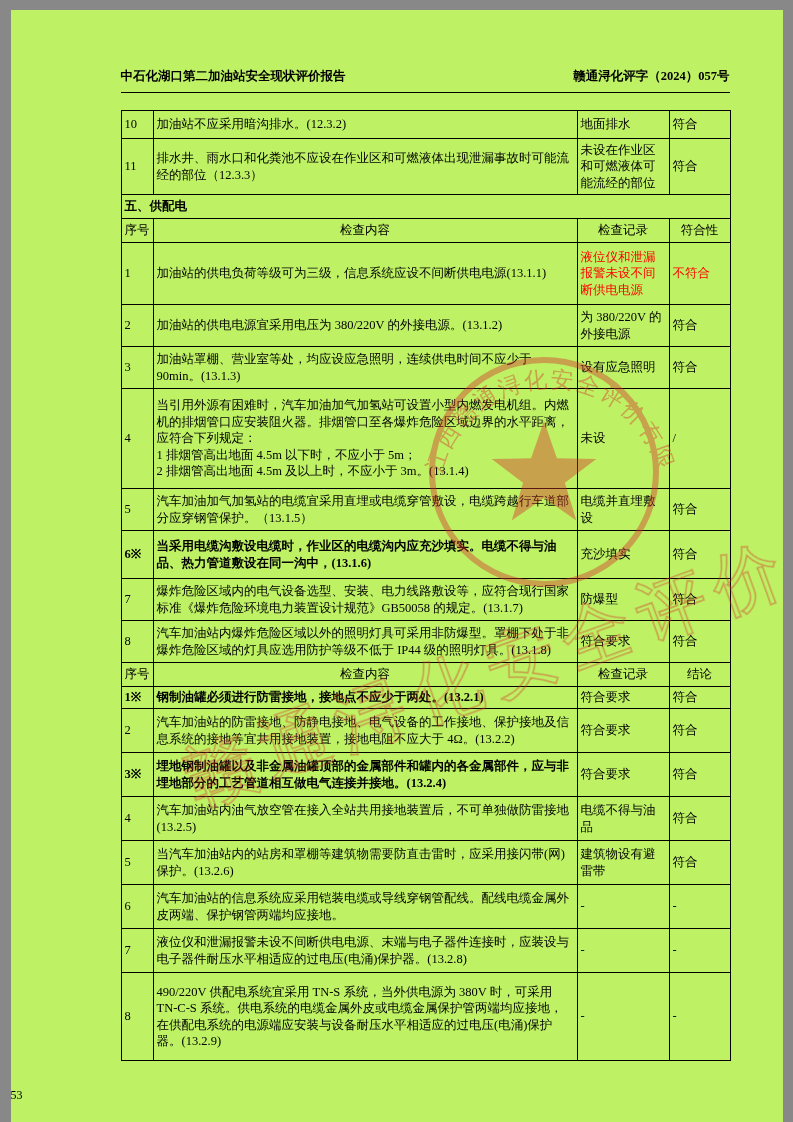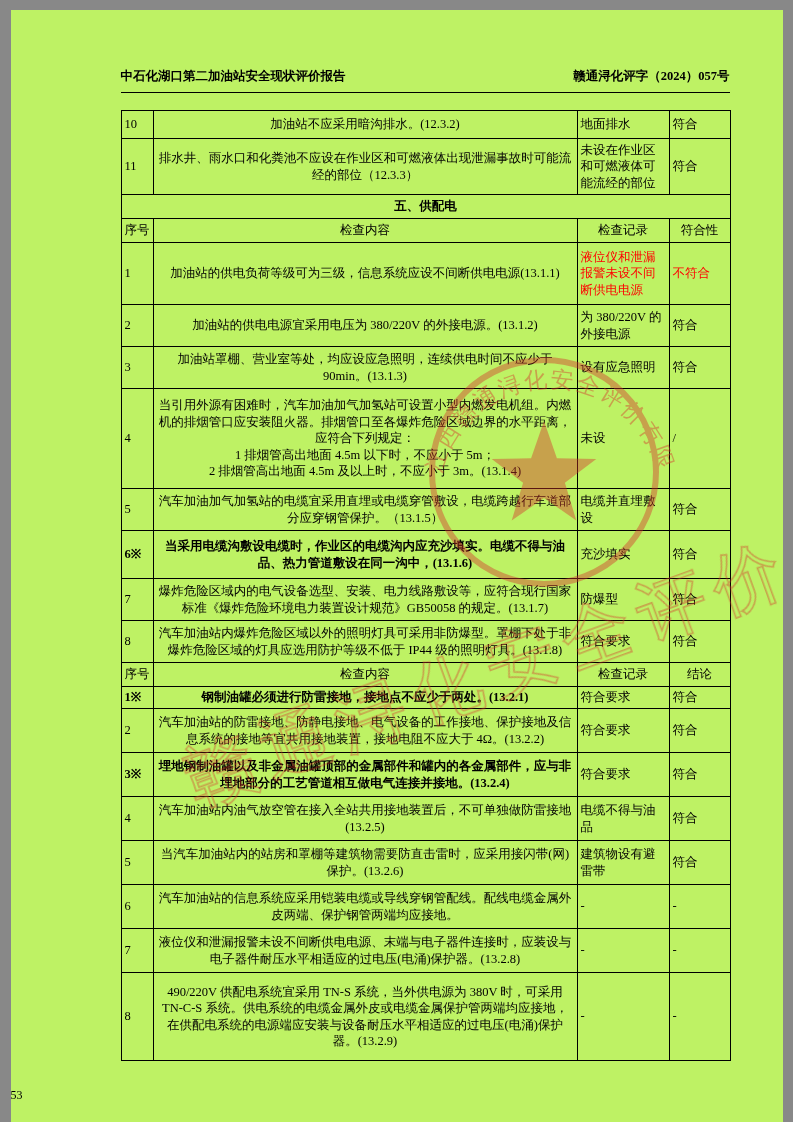--- a/index.html
+++ b/index.html
@@ -16,22 +16,22 @@
     border-bottom:1px solid #000;
   }
   table.report {
     position:absolute; top:100px; left:110px; width:609px;
     border-collapse:collapse; table-layout:fixed; font-size:12.5px;
   }
   table.report td {
     border:1px solid #000; padding:1px 3px; vertical-align:middle; line-height:1.32;
   }
   .c-no, .c-record, .c-result { }
-  .c-content { text-align:center; white-space:pre-wrap; }
-  tr.section-title td { text-align:center; font-weight:bold; }
+  .c-content { text-align:left; white-space:pre-wrap; }
+  tr.section-title td { text-align:left; font-weight:bold; }
   tr.head-row td { text-align:center; }
   .red { color:#ff0000; }
   .bold { font-weight:bold; }
   .page-number {
     position:absolute; top:1078px; left:0; width:100%;
     text-align:left; font-size:12px;
   }
   .watermark {
     position:absolute; top:0; left:0; width:793px; height:1122px;
     pointer-events:none; z-index:5;

